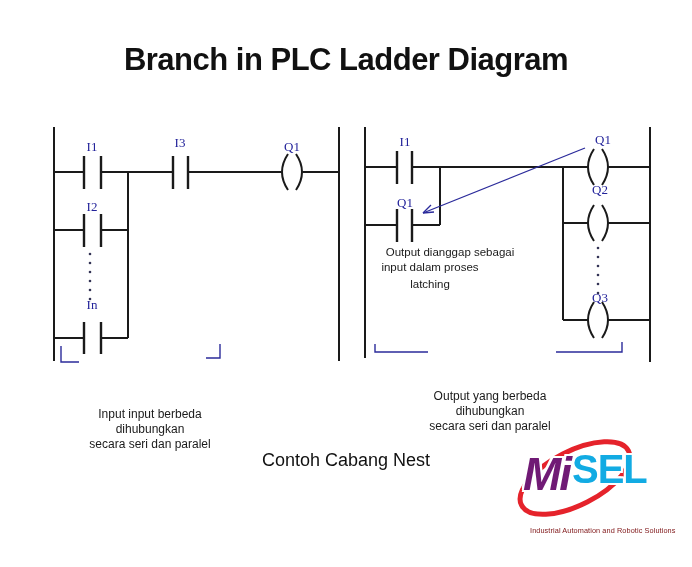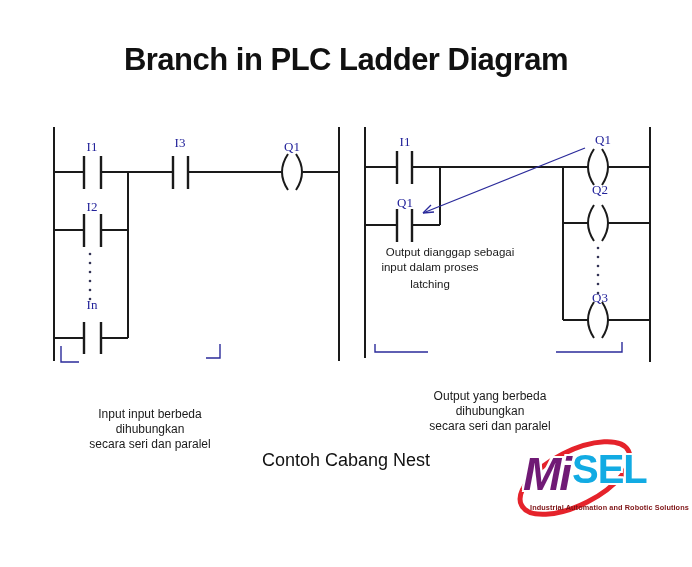--- a/index.html
+++ b/index.html
@@ -19,21 +19,21 @@
             font-size:18px;color:#111;font-family:"Liberation Sans",sans-serif;margin-top:40px;}
   
   .logo-mi{position:absolute;left:523px;top:451px;z-index:3;font-weight:bold;font-style:italic;
            font-size:46px;line-height:1;letter-spacing:-2px;color:#701a75;
            text-shadow:-2px 0 0 #fff,2px 0 0 #fff,0 -2px 0 #fff,0 2px 0 #fff,
                        -2px -2px 0 #fff,2px 2px 0 #fff,-2px 2px 0 #fff,2px -2px 0 #fff;}
   .logo-sel{position:absolute;left:572px;top:449px;z-index:3;font-weight:bold;
             font-size:40px;line-height:1;letter-spacing:-1px;color:#12ABE3;
             text-shadow:-2px 0 0 #fff,2px 0 0 #fff,0 -2px 0 #fff,0 2px 0 #fff,
                         -2px -2px 0 #fff,2px 2px 0 #fff,-2px 2px 0 #fff,2px -2px 0 #fff;}
-  .logo-tag{position:absolute;left:530px;top:503px;z-index:3;font-weight:bold;
+  .logo-tag{position:absolute;left:530px;top:526px;z-index:3;font-weight:normal;
             font-size:7.3px;letter-spacing:0.1px;color:#7E1416;white-space:nowrap;}
 </style>
 </head>
 <body>
 
 <div id="page">
 
   <div id="title">Branch in PLC Ladder Diagram</div>
 
   <svg class="overlay" width="692" height="567" viewBox="0 0 692 567">

